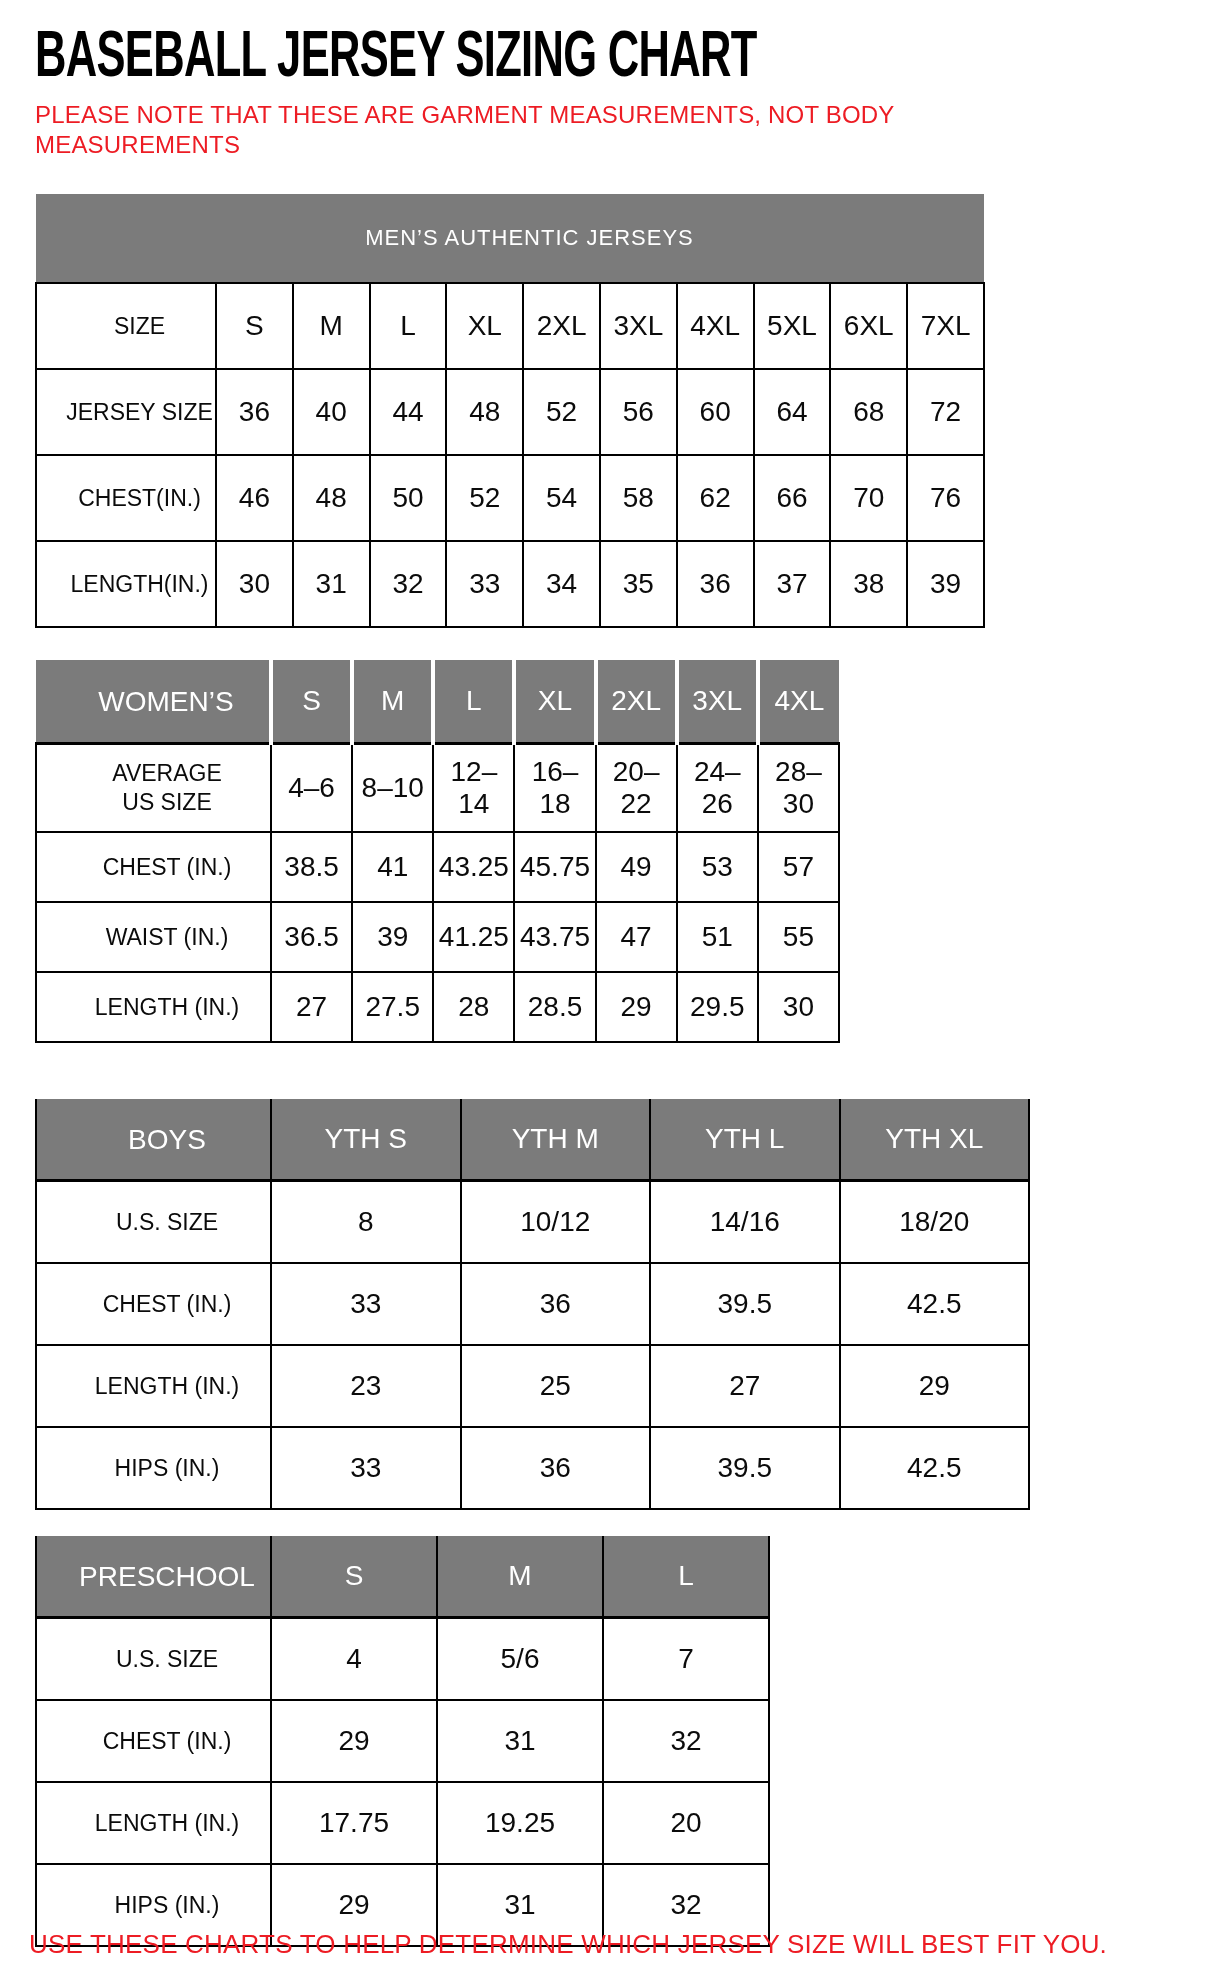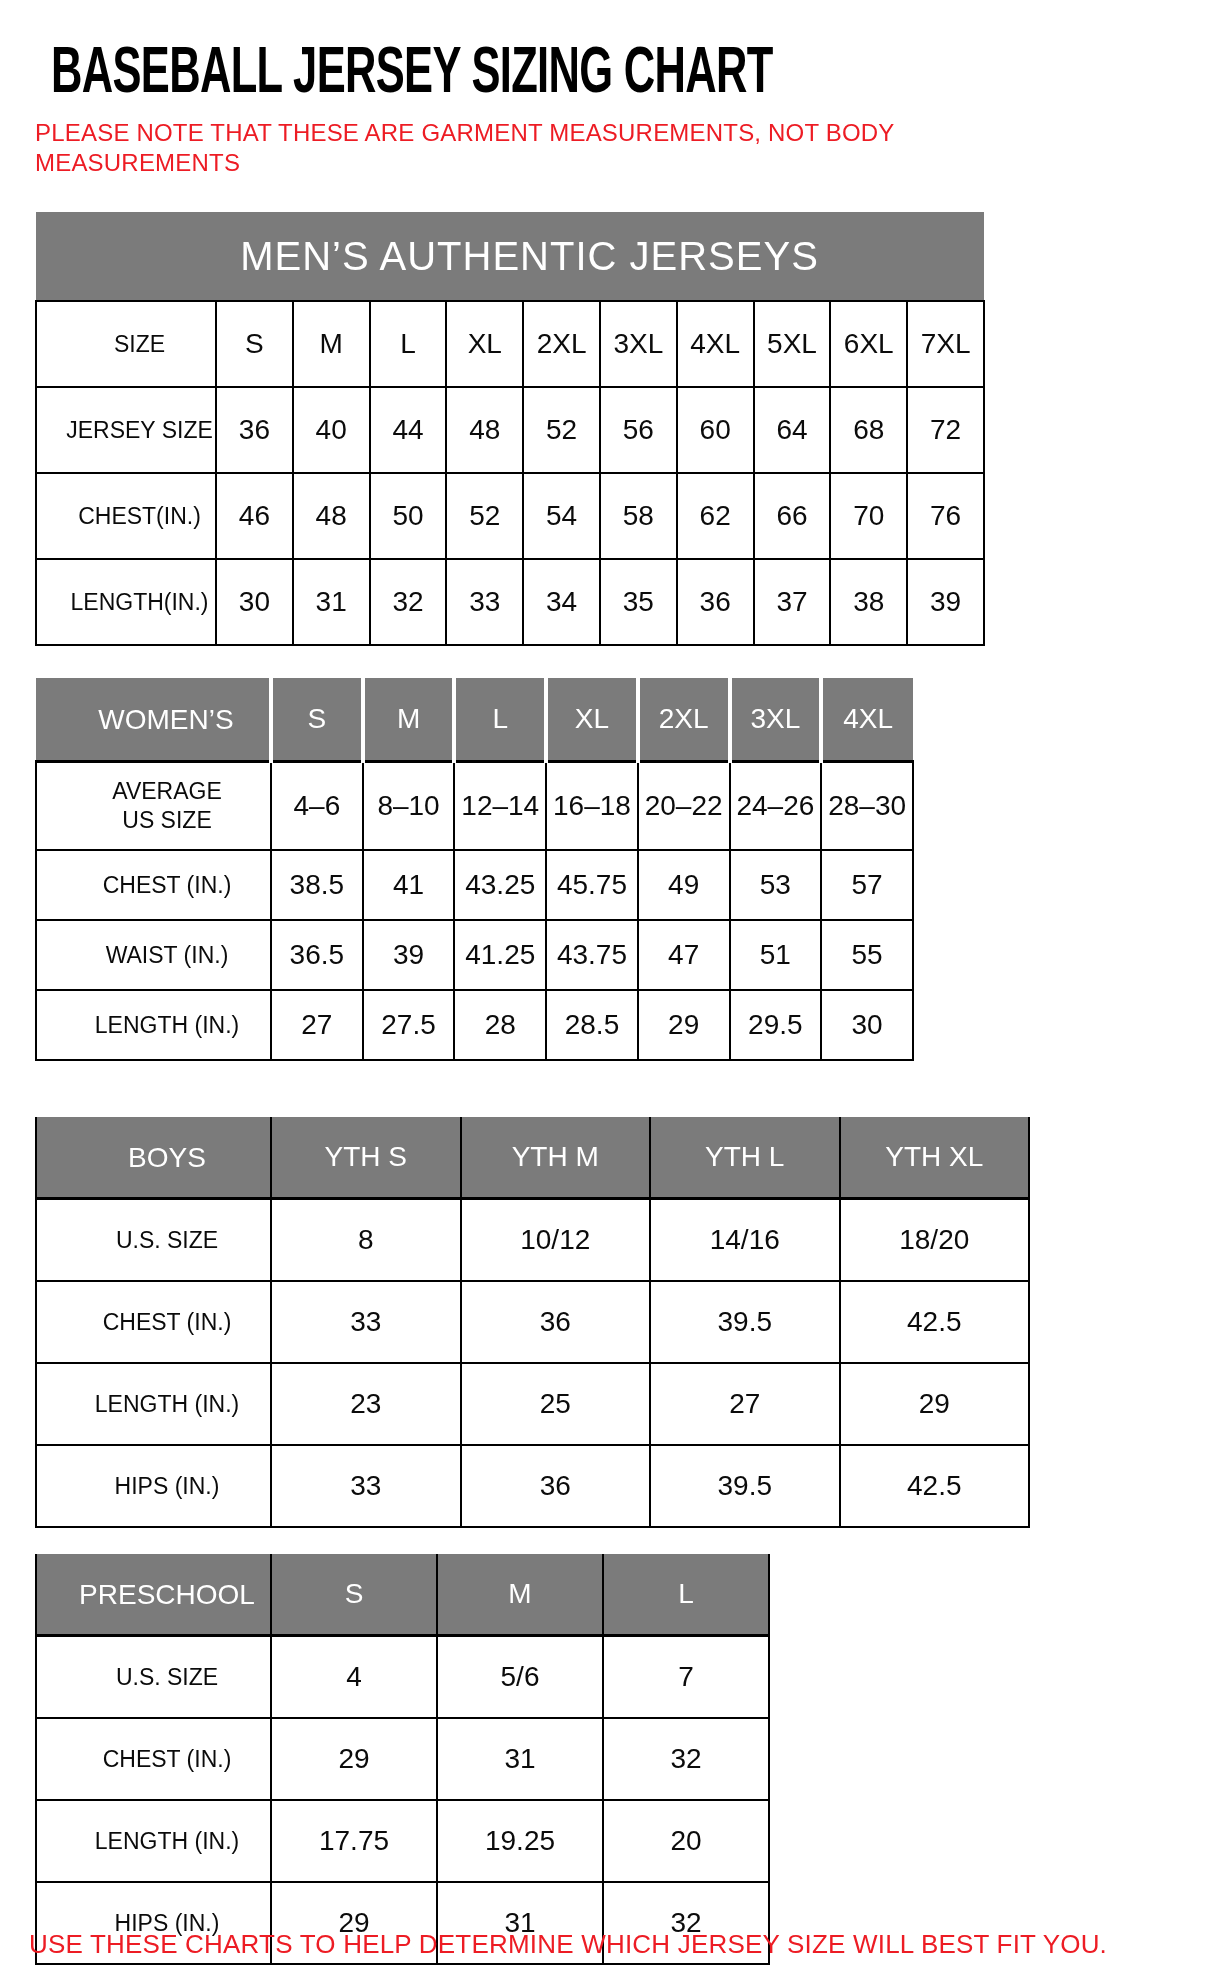--- a/index.html
+++ b/index.html
@@ -30,36 +30,36 @@
     border-collapse:collapse;table-layout:fixed;
     margin-top:34px;
   }
   .size-table td{
     border:2px solid #000;text-align:center;vertical-align:middle;
     font-size:28px;color:#0b0b0b;overflow:hidden;
   }
   .size-table td.row-label{font-size:23px;white-space:pre-line;line-height:1.25;padding-left:28px;}
   .size-table td.banner{
     border:none;background:var(--gray,#7b7b7b);color:#fff;
-    font-size:40px;letter-spacing:1px;height:86px;padding-left:40px;
+    font-size:22px;letter-spacing:1px;height:86px;padding-left:40px;
   }
   .size-table td.gh{
     background:var(--gray,#7b7b7b);color:#fff;
     font-size:28px;border-top:none;border-bottom:3px solid #000;
   }
   .size-table.sep-white td.gh{border-left:4px solid #fff;border-right:4px solid #fff;}
   .size-table.sep-white td.gh:first-child{border-left:none;}
   .size-table.sep-white td.gh:last-child{border-right:none;}
 
   
   .table-mens{width:950px;}
   .table-mens col.col-label{width:180px;}
   .table-mens td{height:82px;}
 
-  .table-womens{width:879px;margin-top:32px;}
+  .table-womens{width:805px;margin-top:32px;}
   .table-womens col.col-label{width:235px;}
   .table-womens td{height:66px;}
   .table-womens td.gh{height:80px;}
   .table-womens tr.first-data td{height:84px;}
 
   .table-boys{width:995px;margin-top:56px;}
   .table-boys col.col-label{width:235px;}
   .table-boys td{height:78px;}
 
   .table-preschool{width:735px;margin-top:26px;}
@@ -69,21 +69,21 @@
   
   .footer-note{
     position:absolute;left:29px;bottom:14px;width:1190px;
     color:var(--accent,#ed1c24);font-size:26px;letter-spacing:.2px;white-space:nowrap;
   }
 </style>
 </head>
 <body>
 
 <div class="content">
-  <h1 style="margin:16px;"><span class="page-title">BASEBALL JERSEY SIZING CHART</span></h1>
+  <h1 style="margin:0;"><span class="page-title">BASEBALL JERSEY SIZING CHART</span></h1>
 
   <div class="note">PLEASE NOTE THAT THESE ARE GARMENT MEASUREMENTS, NOT BODY MEASUREMENTS</div>
 
   <section>
       <table class="size-table table-mens">
         <colgroup>
           <col class="col-label">
           <col class="col-value">
           <col class="col-value">
           <col class="col-value">

